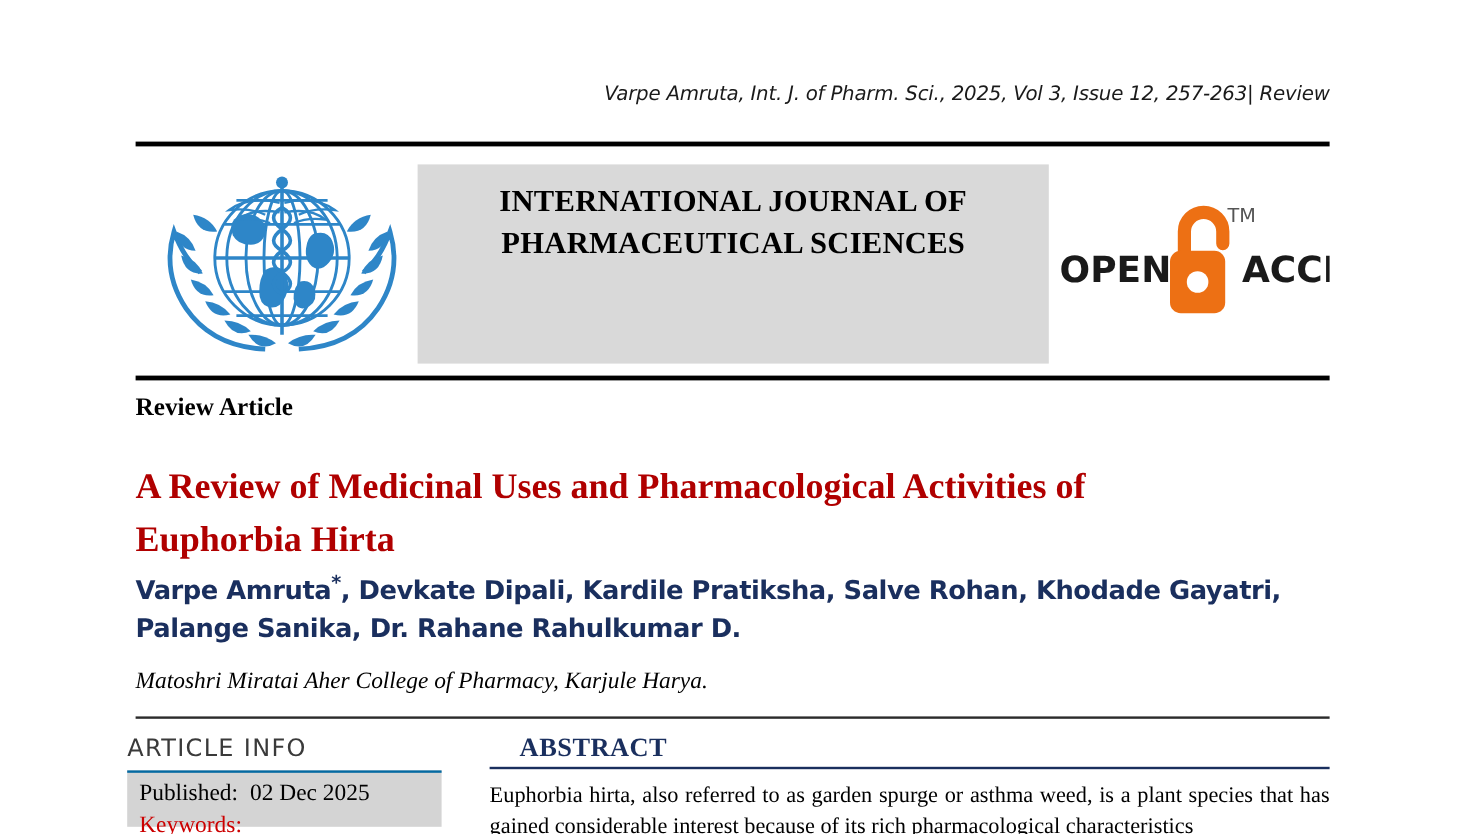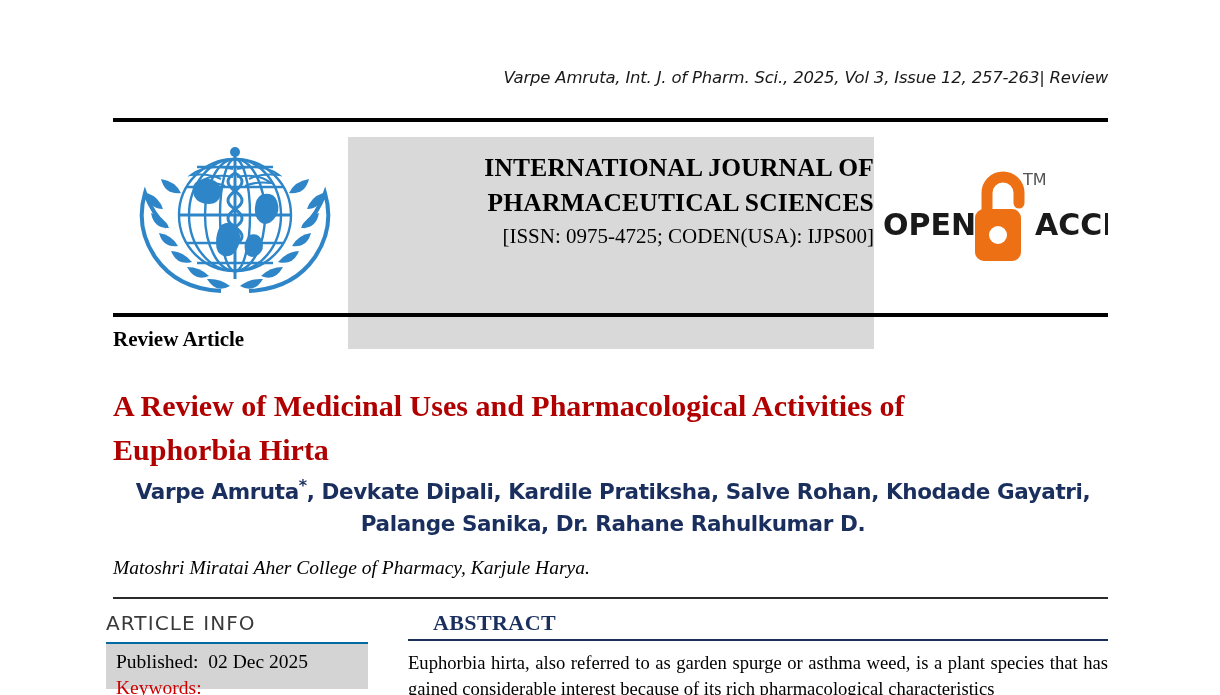--- a/index.html
+++ b/index.html
@@ -74,23 +74,23 @@
     width: 220px;
     height: 163px;
   }
   .logo-who svg { display: block; width: 100%; height: 100%; }
 
   .journal-box {
     position: absolute;
     left: 235px;
     top: 0px;
     width: 526px;
-    height: 212px;
+    height: 166px;
     background: #d9d9d9;
-    text-align: right;
+    text-align: center;
     box-sizing: border-box;
     padding-top: 13px;
   }
   .journal-title {
     font-family: "Liberation Serif", serif;
     font-weight: bold;
     font-size: 25.5px;
     line-height: 35px;
     letter-spacing: 0.2px;
     color: #000;
@@ -146,21 +146,20 @@
     position: absolute;
     left: 113px;
     top: 470px;
     width: 1000px;
     font-family: "DejaVu Sans", sans-serif;
     font-weight: bold;
     font-size: 21.5px;
     line-height: 32px;
     letter-spacing: -0.4px;
     color: #1a2f5e;
-    text-align: center;
   }
   .authors sup { font-size: 16px; vertical-align: super; }
 
   
   .affiliation {
     position: absolute;
     left: 113px;
     top: 557px;
     font-family: "Liberation Serif", serif;
     font-style: italic;
@@ -305,21 +304,20 @@
           <path d="M138 140 q-13 -1 -23 7 q14 8 23 -7 Z"></path>
           <path d="M36 40 q14 2 20 14 q-16 2 -20 -14 Z"></path>
           <path d="M184 40 q-14 2 -20 14 q16 2 20 -14 Z"></path>
         </g>
       </svg>
     </div>
 
     <div class="journal-box">
       <div class="journal-title">INTERNATIONAL JOURNAL OF</div>
       <div class="journal-title">PHARMACEUTICAL SCIENCES</div>
-      <div class="journal-issn">[ISSN: 0975-4725; CODEN(USA): IJPS00]</div>
     </div>
 
     <div class="open-access">
       <svg viewBox="0 0 225 110" xmlns="http://www.w3.org/2000/svg">
         <text x="0" y="78" font-family="DejaVu Sans, sans-serif" font-size="30" font-weight="bold" fill="#1a1a1a">OPEN</text>
         <g>
           <path d="M104 54 V36 a16 16 0 0 1 32 0 V46" fill="none" stroke="#ED7014" stroke-width="11" stroke-linecap="round"></path>
           <rect x="92" y="52" width="46" height="52" rx="9" fill="#ED7014"></rect>
           <circle cx="115" cy="78" r="9" fill="#ffffff"></circle>
         </g>

